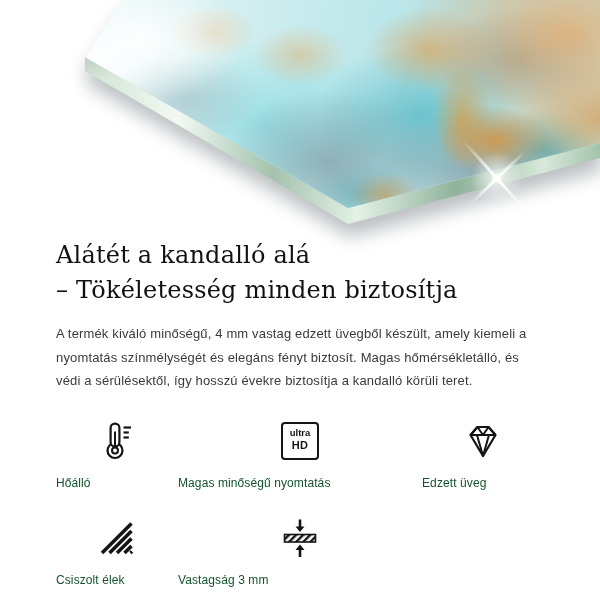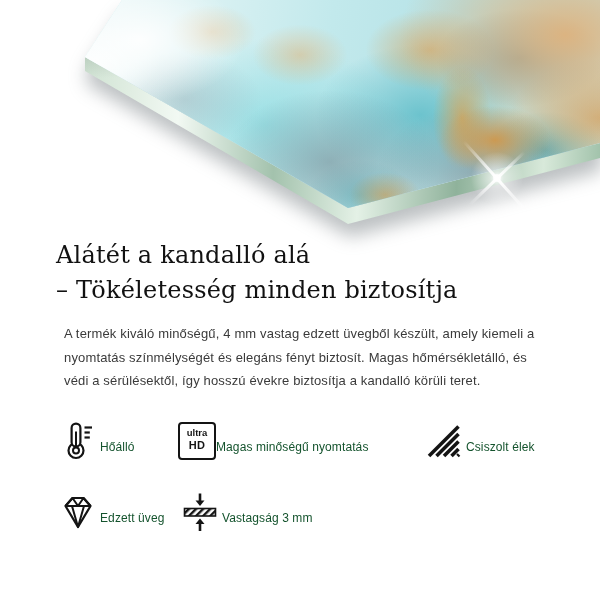--- a/index.html
+++ b/index.html
@@ -56,27 +56,27 @@
     background:radial-gradient(circle,#ffffff 0%,rgba(255,255,255,.9) 55%,rgba(255,255,255,0) 100%);}
 
   
   .content{padding:0 56px;}
   .title{
     font-family:"DejaVu Serif","Liberation Serif",serif;
     font-weight:400;font-size:24px;line-height:34.5px;
     color:#111111;margin:8px 0 0 0;letter-spacing:.2px;
   }
   .desc{
-    margin:15px 0 0 8px;font-size:13px;line-height:23.5px;color:#3a3a3a;
+    margin:15px 0 0 0;font-size:13px;line-height:23.5px;color:#3a3a3a;
     letter-spacing:.15px;max-width:528px;
   }
 
   
   .features{display:grid;grid-template-columns:1fr 2fr 1fr;row-gap:25px;margin:25px 0 0 0;}
-  .feature{display:flex;align-items:center;}
+  .feature{display:flex;flex-direction:column;}
   .icon-slot{height:46px;display:flex;align-items:center;justify-content:center;}
   .feature-label{margin-top:12px;font-size:12px;color:#14532d;letter-spacing:.1px;white-space:nowrap;}
   .icon-svg{display:block;}
 
   .uhd-box{
     width:38px;height:38px;border:2.6px solid #141414;border-radius:4px;
     display:flex;flex-direction:column;align-items:center;justify-content:center;
     color:#141414;box-sizing:border-box;
   }
   .uhd-ultra{font-size:9.5px;font-weight:700;line-height:10px;}
@@ -129,40 +129,40 @@
           <span class="uhd-hd">HD</span>
         </div>
       </div>
       <div class="feature-label">Magas minőségű nyomtatás</div>
     </div>
 
 
     <div class="feature">
       <div class="icon-slot">
         <svg class="icon-svg" width="44" height="44" viewBox="0 0 44 44" fill="none">
+          <path d="M16.5 8 L27.5 8 L34.5 16 L22 37 L9.5 16 Z" stroke="#141414" stroke-width="2.2" stroke-linejoin="round"></path>
+          <path d="M9.5 16 L34.5 16" stroke="#141414" stroke-width="2"></path>
+          <path d="M9.5 16 L16.5 8 L22 16 L27.5 8 L34.5 16" stroke="#141414" stroke-width="2" stroke-linejoin="round"></path>
+          <path d="M16 16 L22 37 L28 16" stroke="#141414" stroke-width="2" stroke-linejoin="round"></path>
+        </svg>
+      </div>
+      <div class="feature-label">Edzett üveg</div>
+    </div>
+
+    <div class="feature">
+      <div class="icon-slot">
+        <svg class="icon-svg" width="44" height="44" viewBox="0 0 44 44" fill="none">
           <line x1="7" y1="37" x2="36.5" y2="7.5" stroke="#141414" stroke-width="3.6"></line>
           <line x1="14.5" y1="37" x2="36.5" y2="15" stroke="#141414" stroke-width="3.6"></line>
           <line x1="22" y1="37" x2="36.5" y2="22.5" stroke="#141414" stroke-width="3.6"></line>
           <line x1="29.5" y1="37" x2="36.5" y2="30" stroke="#141414" stroke-width="3.6"></line>
           <line x1="35.5" y1="37" x2="37" y2="35.5" stroke="#141414" stroke-width="3.6"></line>
         </svg>
       </div>
       <div class="feature-label">Csiszolt élek</div>
-    </div>
-
-    <div class="feature">
-      <div class="icon-slot">
-        <svg class="icon-svg" width="44" height="44" viewBox="0 0 44 44" fill="none">
-          <path d="M16.5 8 L27.5 8 L34.5 16 L22 37 L9.5 16 Z" stroke="#141414" stroke-width="2.2" stroke-linejoin="round"></path>
-          <path d="M9.5 16 L34.5 16" stroke="#141414" stroke-width="2"></path>
-          <path d="M9.5 16 L16.5 8 L22 16 L27.5 8 L34.5 16" stroke="#141414" stroke-width="2" stroke-linejoin="round"></path>
-          <path d="M16 16 L22 37 L28 16" stroke="#141414" stroke-width="2" stroke-linejoin="round"></path>
-        </svg>
-      </div>
-      <div class="feature-label">Edzett üveg</div>
     </div>
 
     <div class="feature">
       <div class="icon-slot">
         <svg class="icon-svg" width="44" height="44" viewBox="0 0 44 44" fill="none">
           <defs>
             <pattern id="hatchPat" patternUnits="userSpaceOnUse" width="5" height="5" patternTransform="rotate(45)">
               <rect width="2.4" height="5" fill="#141414"></rect>
             </pattern>
           </defs>

